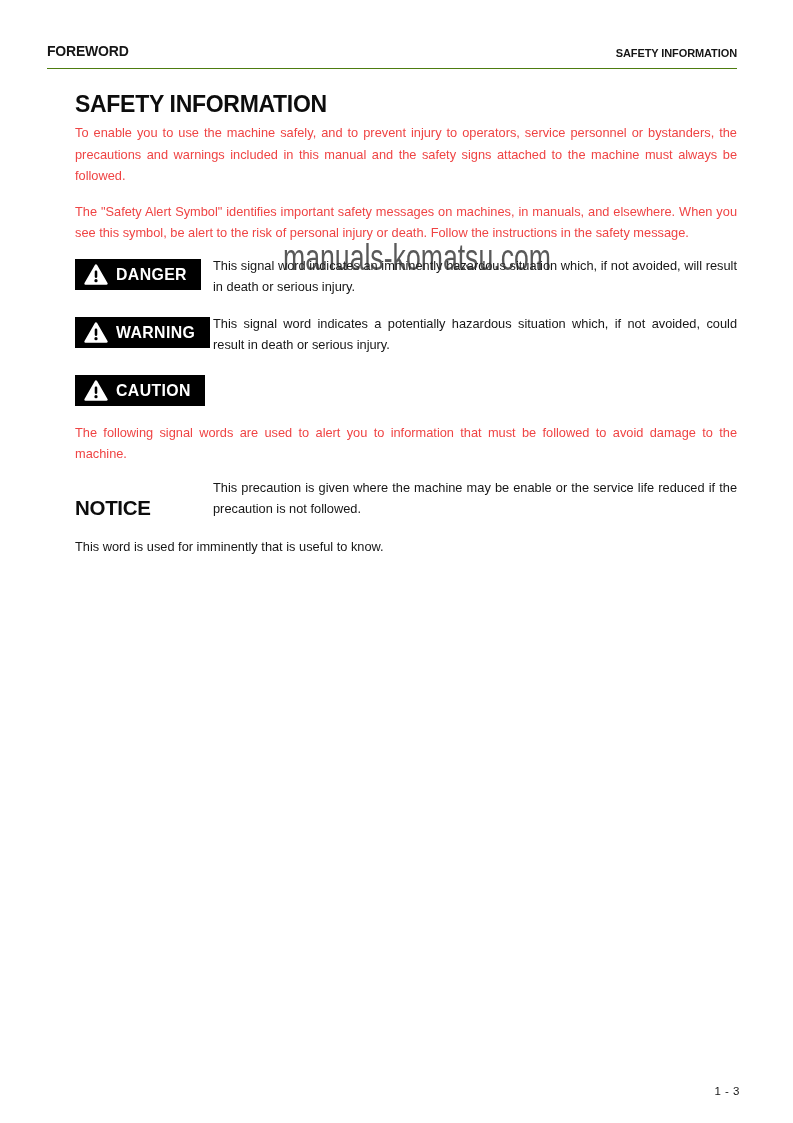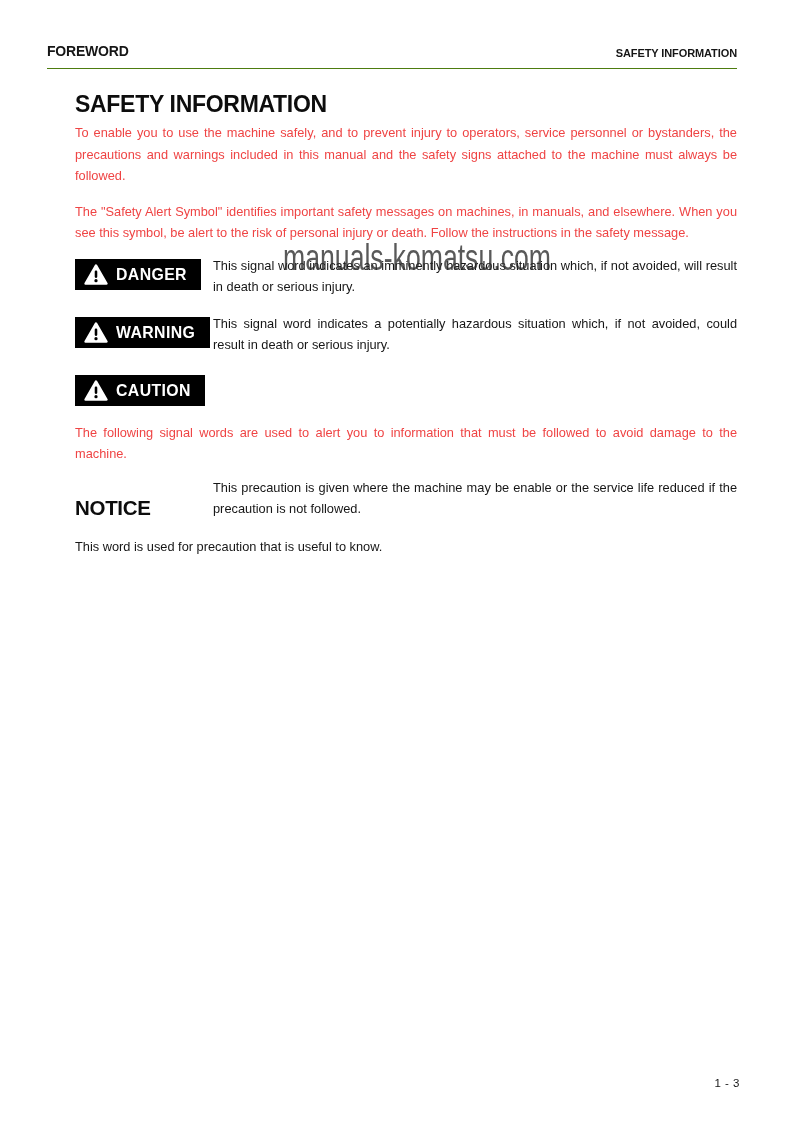--- a/index.html
+++ b/index.html
@@ -124,21 +124,21 @@
     color: rgba(42, 42, 42, 0.78);
     transform: scaleX(0.72);
     transform-origin: left top;
     white-space: nowrap;
     pointer-events: none;
   }
 
   .pagenum {
     position: absolute;
     right: 53px;
-    bottom: 34px;
+    bottom: 26px;
     font-size: 11.5px;
     color: #161616;
     letter-spacing: 0.5px;
   }
 </style>
 </head>
 <body>
 
 <div class="page">
 
@@ -204,21 +204,21 @@
     </div>
 
     <p class="body para4">The following signal words are used to alert you to information that must be followed to avoid damage to the machine.</p>
 
     <div class="note-row notice">
       <div class="note-label">NOTICE</div>
       <p class="signal-desc">This precaution is given where the machine may be enable or the service life reduced if the precaution is not followed.</p>
     </div>
 
     <div class="note-row remarks">
-      <p class="signal-desc">This word is used for precaution that is useful to know.</p>
+      <p class="signal-desc">This word is used for imminently that is useful to know.</p>
     </div>
 
   </main>
 
   <div class="watermark">manuals-komatsu.com</div>
 
   <footer class="pagenum">1 - 3</footer>
 
 </div>
 

